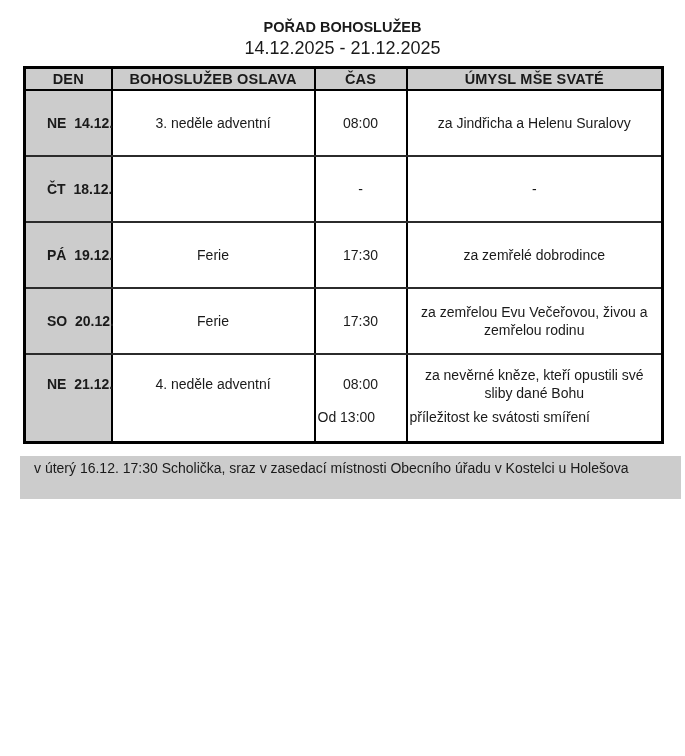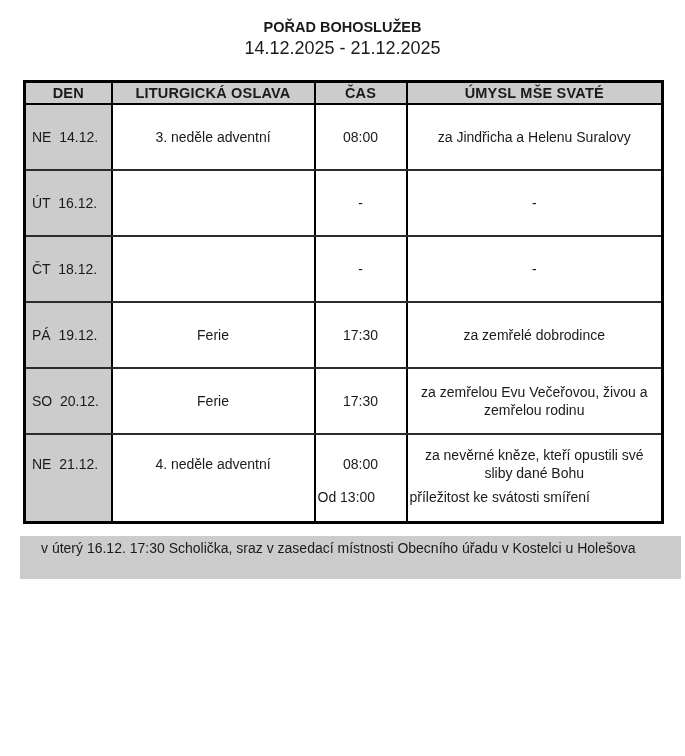--- a/index.html
+++ b/index.html
@@ -26,41 +26,42 @@
   .title-main,.title-sub{
     font-weight:bold;
     font-size:14.5px;
   }
   .title-dates{
     font-size:18px;
   }
   table.schedule{
     border-collapse:collapse;
     table-layout:fixed;
-    margin:21px 24px 0 23px;
+    margin:7px 24px 0 23px;
     width:638px;
     border:3px solid var(--border);
   }
   th,td{
     border:2px solid var(--border);
     padding:0;
     vertical-align:middle;
   }
   td{border-top-color:#2b2b2b;border-bottom-color:#2b2b2b;}
   thead th{
     background:var(--cell-gray);
     height:22px;
     font-weight:bold;
     font-size:14.5px;
     text-align:center;
     letter-spacing:.2px;
   }
   td.den{
     background:var(--cell-gray);
-    font-weight:normal;
+    font-weight:bold;
+    padding-left:15px;
   }
   .cell-wrap{
     position:relative;
     display:flex;
     align-items:center;
     justify-content:center;
     text-align:center;
     min-height:64px;
     line-height:18px;
     padding:2px 3px;
@@ -79,21 +80,21 @@
     position:absolute;
     bottom:15px;
     left:2px;
     right:2px;
     text-align:left;
   }
   .cell-sub:empty{display:none;}
   .footer-note{
     margin:12px 4px 0 20px;
     background:var(--cell-gray);
-    padding:2px 7px 3px 21px;
+    padding:2px 7px 3px 14px;
     line-height:20px;
     min-height:43px;
   }
 </style>
 </head>
 <body>
 
 <div class="titles">
   <div class="title-main">POŘAD BOHOSLUŽEB</div>
   <div class="title-dates">14.12.2025 - 21.12.2025</div>
@@ -102,21 +103,21 @@
 <table class="schedule">
   <colgroup>
     <col style="width:87px">
     <col style="width:203px">
     <col style="width:92px">
     <col style="width:256px">
   </colgroup>
   <thead>
     <tr>
       <th>DEN</th>
-      <th>LITURGICKÁ OSLAVA</th>
+      <th>BOHOSLUŽEB OSLAVA</th>
       <th>ČAS</th>
       <th>ÚMYSL MŠE SVATÉ</th>
     </tr>
   </thead>
   <tbody>
       <tr>
     <td class="den">
       <div class="cell-wrap">
             <span class="cell-main">NE  14.12.</span>
           </div>
@@ -135,44 +136,20 @@
     <td>
       <div class="cell-wrap">
         <span class="cell-main">za Jindřicha a Helenu Suralovy</span>
 
       </div>
     </td>
   </tr>
       <tr>
     <td class="den">
       <div class="cell-wrap">
-            <span class="cell-main">ÚT  16.12.</span>
-          </div>
-    </td>
-    <td>
-      <div class="cell-wrap">
-            <span class="cell-main"></span>
-          </div>
-    </td>
-    <td>
-      <div class="cell-wrap">
-        <span class="cell-main">-</span>
-
-      </div>
-    </td>
-    <td>
-      <div class="cell-wrap">
-        <span class="cell-main">-</span>
-
-      </div>
-    </td>
-  </tr>
-      <tr>
-    <td class="den">
-      <div class="cell-wrap">
             <span class="cell-main">ČT  18.12.</span>
           </div>
     </td>
     <td>
       <div class="cell-wrap">
             <span class="cell-main"></span>
           </div>
     </td>
     <td>
       <div class="cell-wrap">

